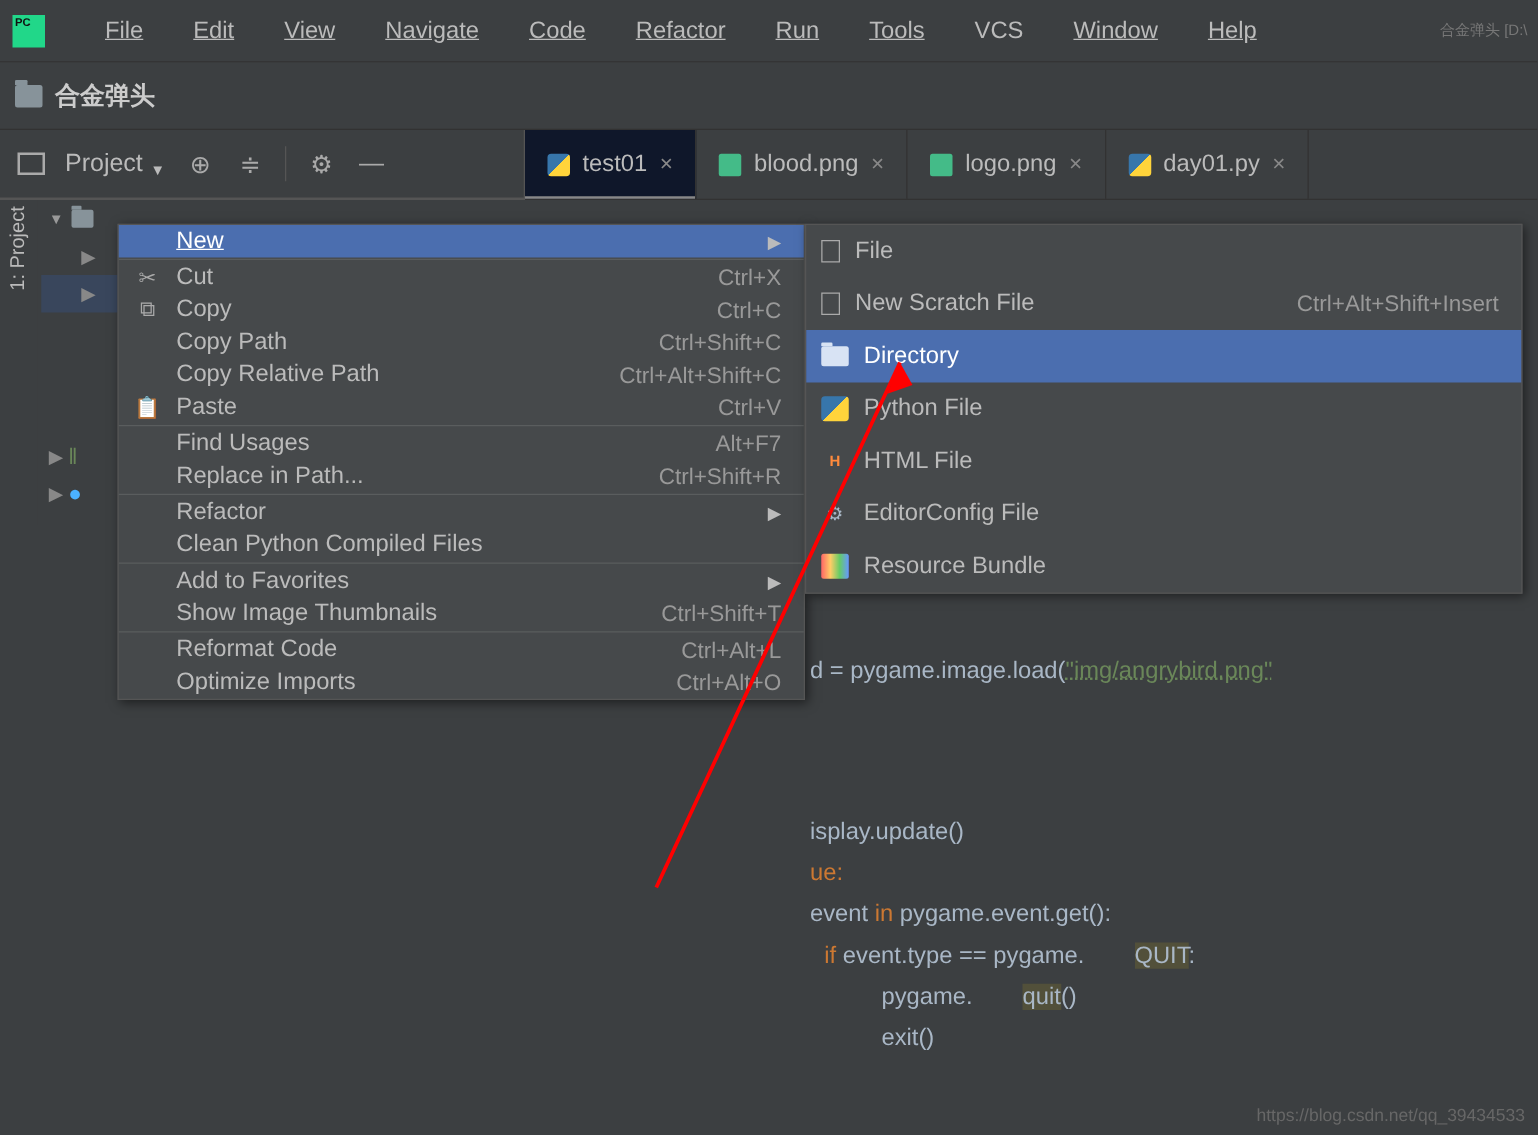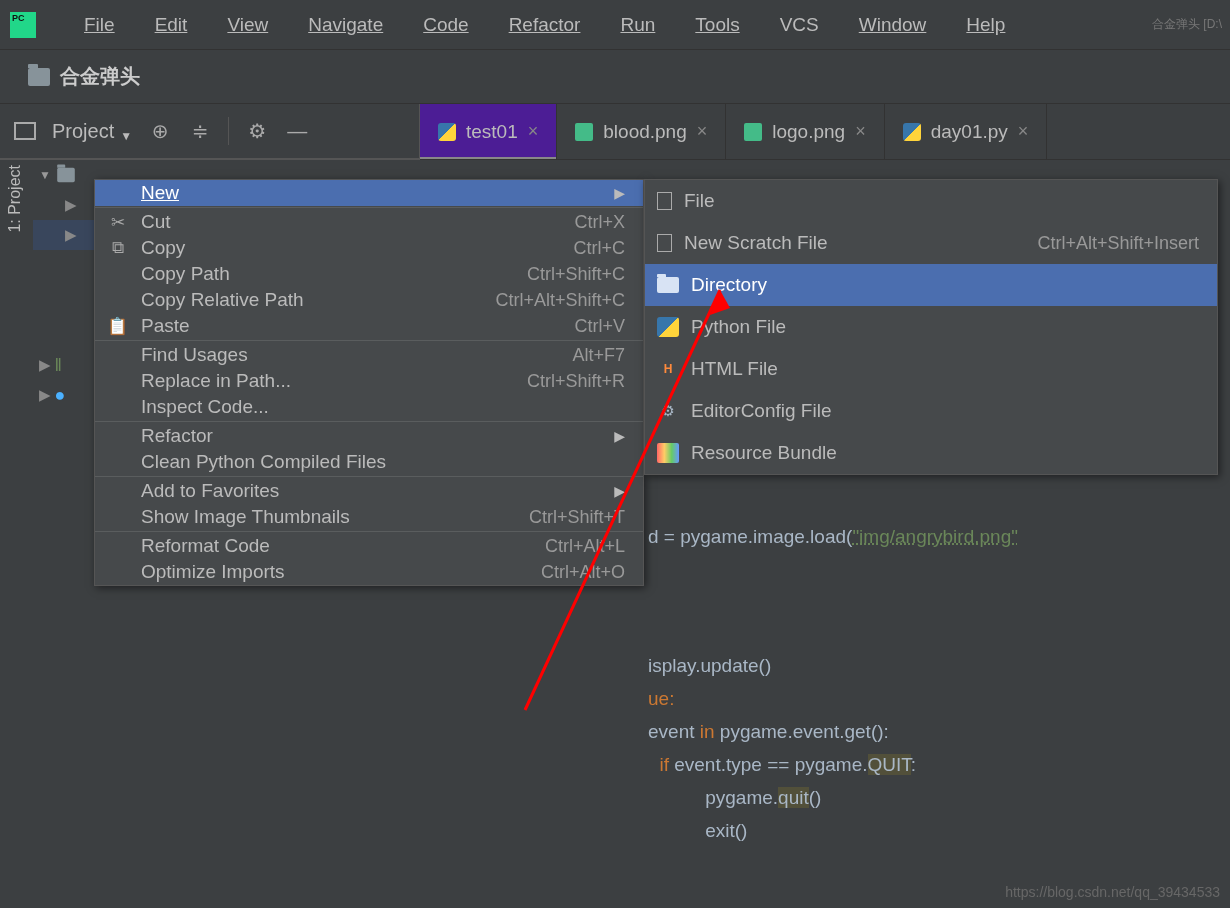--- a/index.html
+++ b/index.html
@@ -51,21 +51,21 @@
   color: #777;
   font-size: 12px;
 }
 
 
 .breadcrumb-bar {
   height: 54px;
   background: #3c3f41;
   display: flex;
   align-items: center;
-  padding-left: 28px;
+  padding-left: 12px;
   border-bottom: 1px solid #323232;
 }
 .folder-icon {
   width: 22px;
   height: 18px;
   background: #87939a;
   border-radius: 2px;
   margin-right: 10px;
   position: relative;
 }
@@ -113,21 +113,21 @@
   display: flex;
   align-items: center;
   padding: 0 18px;
   gap: 10px;
   font-size: 19px;
   border-right: 1px solid #323232;
   cursor: default;
   position: relative;
 }
 .editor-tab.active {
-  background: #4c1d95;
+  background: #0f172a;
 }
 .editor-tab.active::after {
   content: "";
   position: absolute;
   bottom: 0; left: 0; right: 0;
   height: 2px;
   background: #888;
 }
 .tab-icon { width: 18px; height: 18px; }
 .tab-icon.py {
@@ -269,21 +269,21 @@
   right: 0;
   bottom: 0;
   font-family: "Consolas","Monaco",monospace;
   font-size: 19px;
   color: #a9b7c6;
   line-height: 32px;
   white-space: pre;
 }
 .code-str { color: #6a8759; text-decoration: underline dotted #6a8759; }
 .code-kw { color: #cc7832; }
-.code-warn { background: #52503a; }
+.code-warn { background: #52503a; margin-left: 40px; }
 
 
 .red-arrow {
   position: absolute;
   left: 515px;
   top: 250px;
   width: 250px;
   height: 480px;
   pointer-events: none;
 }
@@ -420,24 +420,20 @@
   <div class="cm-item">
     <span class="cm-icon"></span>
     <span class="cm-label">Find Usages</span>
     <span class="cm-short">Alt+F7</span>
   </div>
   <div class="cm-item">
     <span class="cm-icon"></span>
     <span class="cm-label">Replace in Path...</span>
     <span class="cm-short">Ctrl+Shift+R</span>
   </div>
-  <div class="cm-item">
-    <span class="cm-icon"></span>
-    <span class="cm-label">Inspect Code...</span>
-  </div>
   <div class="cm-sep"></div>
   <div class="cm-item">
     <span class="cm-icon"></span>
     <span class="cm-label">Refactor</span>
     <span class="cm-arrow">▶</span>
   </div>
   <div class="cm-item">
     <span class="cm-icon"></span>
     <span class="cm-label">Clean Python Compiled Files</span>
   </div>

